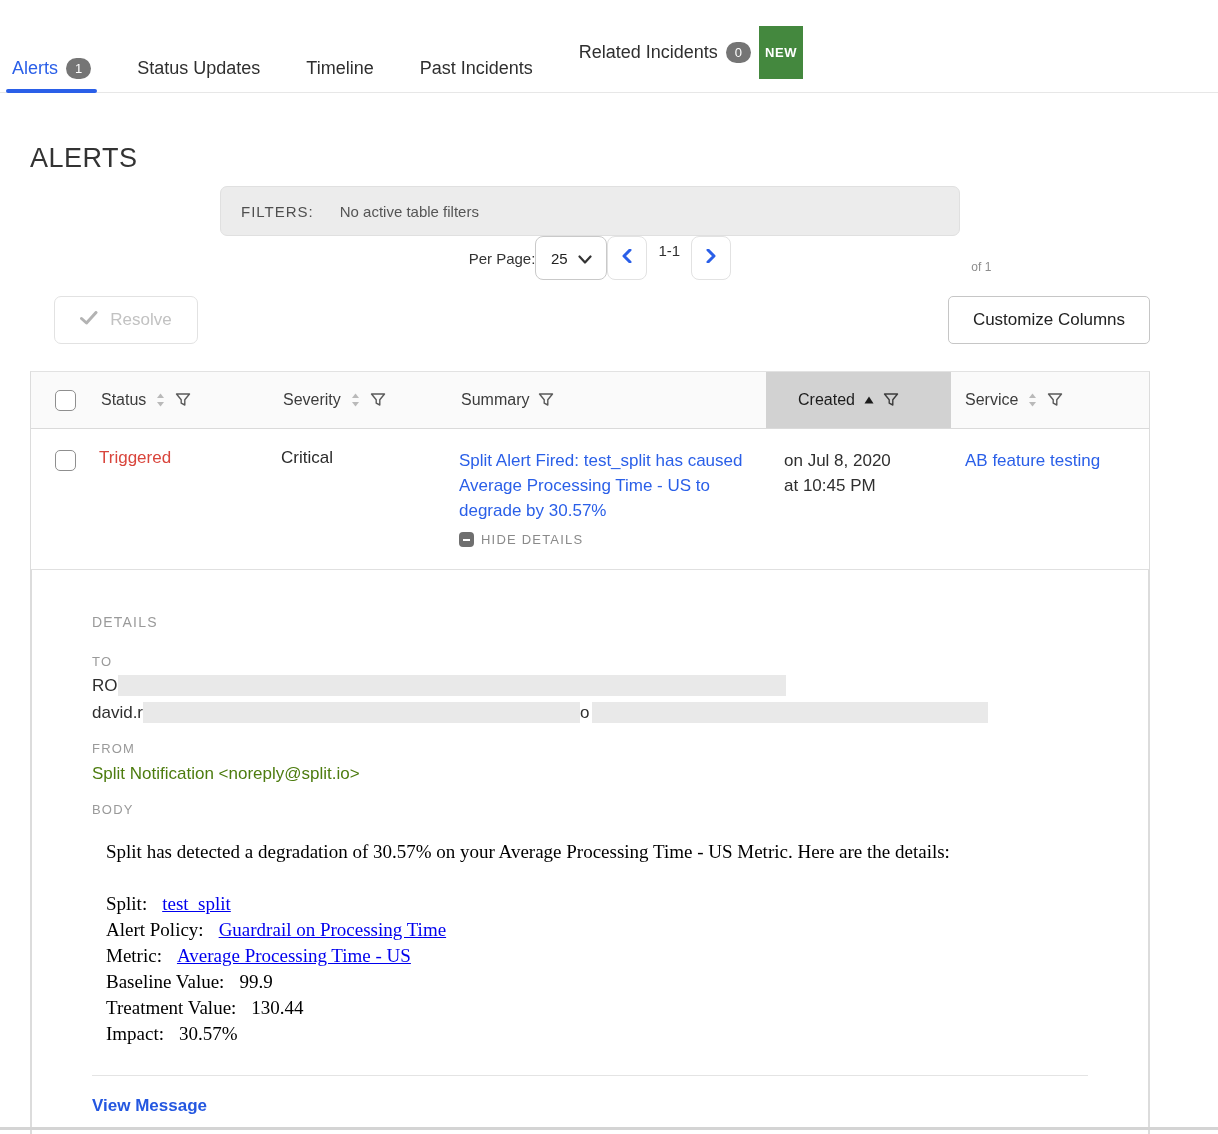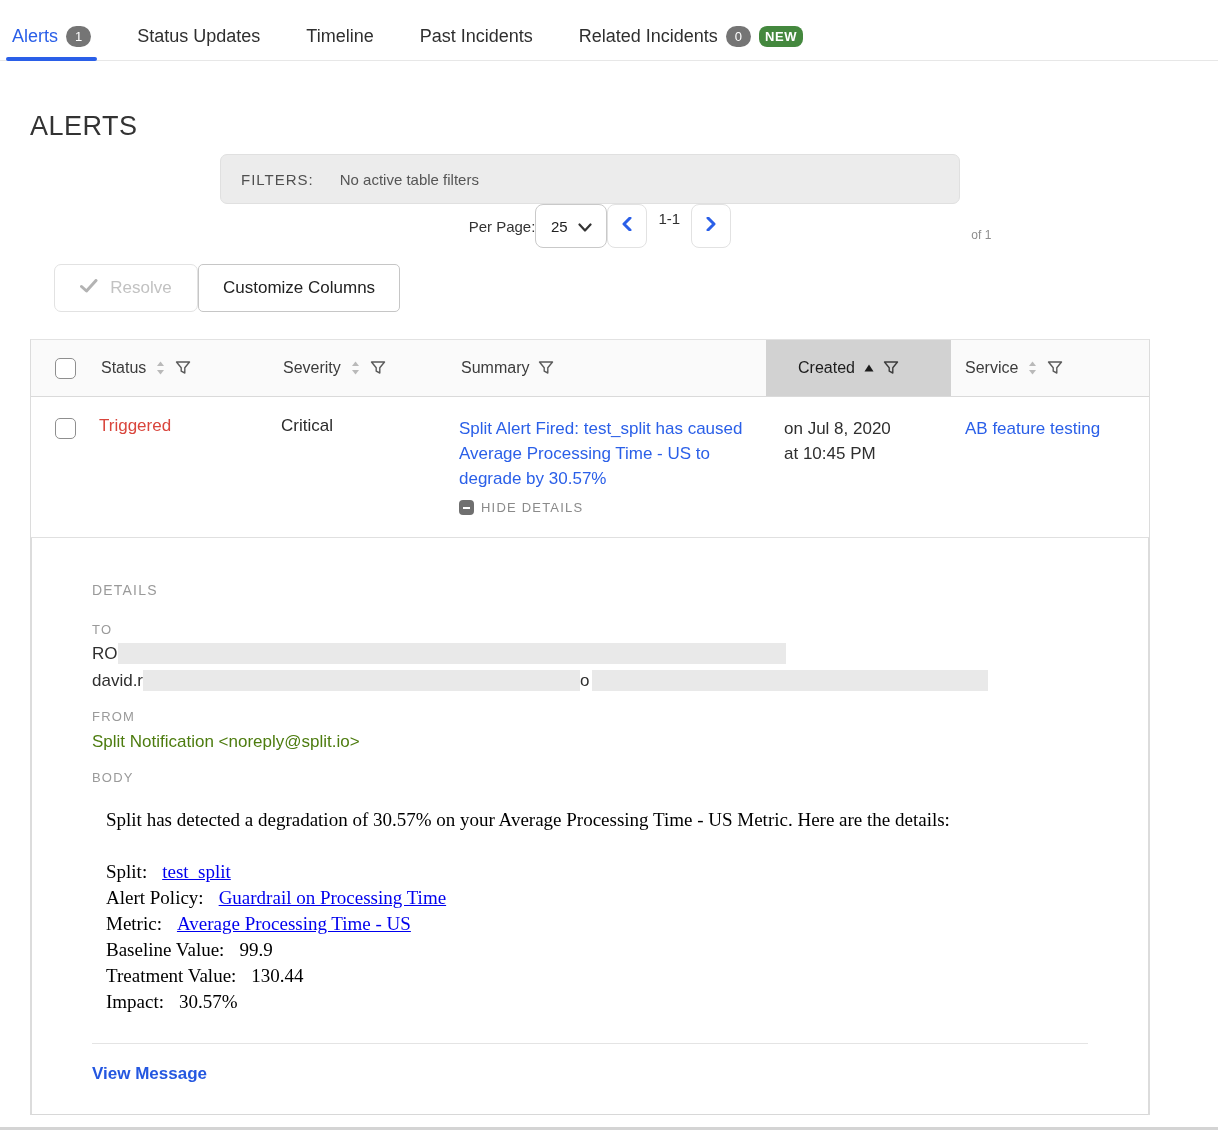--- a/index.html
+++ b/index.html
@@ -8,38 +8,38 @@
     width:1218px; height:1134px; overflow:hidden;
     font-family:"Liberation Sans","DejaVu Sans",sans-serif;
     color:#2e2e2e; position:relative;
   }
   
   .tabs { display:flex; align-items:flex-end; gap:46px; padding:26px 0 0 12px; border-bottom:1px solid #e7e7e7; }
   .tab { font-size:18px; color:#2f2f2f; padding-bottom:13px; display:flex; align-items:center; gap:8px; cursor:pointer; position:relative; }
   .tab.active { color:#2a5fe8; }
   .tab.active::after { content:""; position:absolute; left:-6px; right:-6px; bottom:-1px; height:4px; background:#2a5fe8; border-radius:2px; }
   .count-badge { background:#757575; color:#fff; font-size:13px; line-height:1; padding:4px 9px; border-radius:11px; font-weight:500; }
-  .new-badge { background:#44883e; color:#fff; font-size:13px; font-weight:700; line-height:1; padding:4px 6px; border-radius:8px; letter-spacing:.5px; }
+  .new-badge { background:#44883e; color:#fff; font-size:13px; font-weight:700; line-height:1; padding:20px 6px; border-radius:0; letter-spacing:.5px; }
   
   .main { width:1120px; margin-left:30px; }
   .page-title { margin-top:50px; font-size:27px; font-weight:500; letter-spacing:.5px; color:#333; }
   .page-subtitle { margin-top:11px; font-size:15px; color:#3f3f3f; }
   
   .controls-row { display:flex; margin-top:12px; align-items:center;flex-direction:column; }
   .filters-bar { width:740px; height:50px; background:#ececec; border:1px solid #e0e0e0; border-radius:7px; display:flex; align-items:center; padding:0 20px; gap:26px; }
   .filters-label { font-size:15px; color:#4f4f4f; letter-spacing:1px; }
   .filters-status { font-size:15px; color:#555; }
   .per-page-group { display:flex; align-items:center; margin-left:20px; }
   .per-page-label { font-size:15px; color:#333; }
   .select-box { width:72px; height:44px; border:1px solid #c9c9c9; border-radius:8px; background:#fff; display:flex; align-items:center; justify-content:center; gap:10px; font-size:15px; color:#222; cursor:pointer; }
   .pg-btn { width:40px; height:44px; border:1px solid #e2e2e2; border-radius:8px; background:#fff; display:flex; align-items:center; justify-content:center; cursor:pointer; }
   .pg-range { text-align:center; width:44px; }
   .pg-range .r1 { font-size:15px; color:#2f2f2f; }
   .pg-range .r2 { font-size:12px; color:#8d8d8d; margin-top:1px; }
-  .controls-row2 { display:flex; margin-top:16px;padding-left:24px; }
+  .controls-row2 { display:flex; justify-content:space-between; margin-top:16px;padding-left:24px; }
   .btn-resolve { width:144px; height:48px; border:1px solid #e2e2e2; border-radius:7px; background:#fff; display:flex; align-items:center; justify-content:center; gap:12px; font-size:17px; color:#c2c2c2; cursor:default; }
   .btn-customize { height:48px; padding:0 24px; border:1px solid #c6c6c6; border-radius:5px; background:#fff; font-size:17px; color:#222; display:flex; align-items:center; cursor:pointer; }
   
   .table { margin-top:27px; border-left:1px solid #dcdcdc; border-right:1px solid #dcdcdc; border-top:1px solid #e2e2e2; }
   .thead { display:flex; background:#fafafa; border-bottom:1px solid #dadada; height:57px; }
   .th { display:flex; align-items:center; gap:9px; font-size:16px; color:#3c3c3c; padding-left:2px; }
   .col-check { width:68px; display:flex; align-items:center; justify-content:center; }
   .col-status { width:182px; }
   .col-severity { width:178px; }
   .col-summary { width:307px; }

